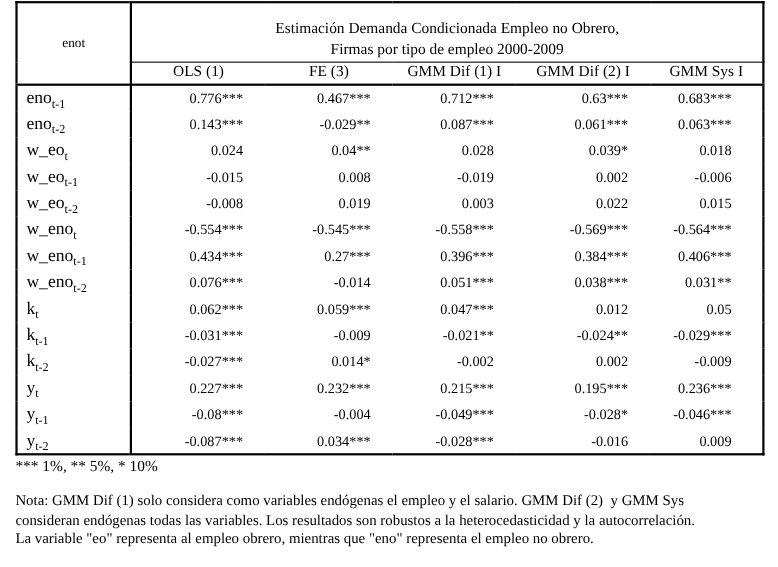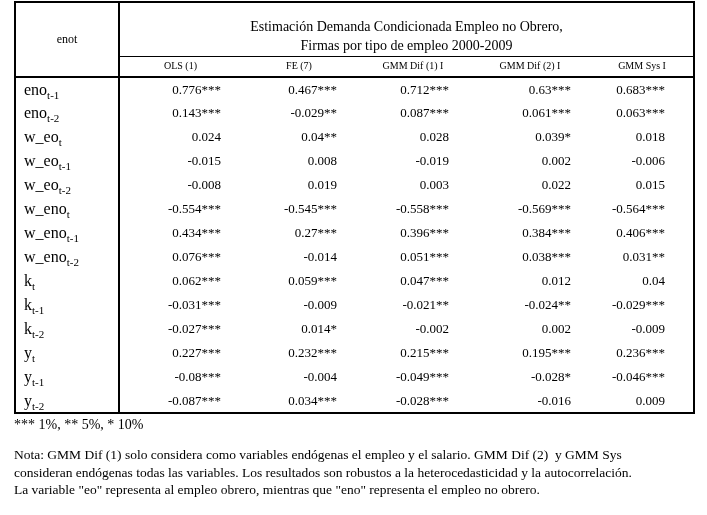--- a/index.html
+++ b/index.html
@@ -39,21 +39,21 @@
     border-bottom: 1px solid #000;
     text-align: center;
     font-size: 14px;
     line-height: 19px;
     padding: 14px 0 1px 0;
     margin-left: 44px;
   }
   tr.colhead-row td {
     border-bottom: 2px solid #000;
     text-align: center;
-    font-size: 10px;
+    font-size: 14px;
     line-height: 16px;
     padding: 1px 0 2px 0;
   }
   tbody td.lbl {
     border-right: 2px solid #000;
     text-align: left;
     padding-left: 8px;
     font-size: 16px;
     height: 24px;
   }
@@ -97,21 +97,21 @@
     <thead>
       <tr>
         <td class="corner" rowspan="2">enot</td>
         <td class="span-title" colspan="5">
           <div>Estimación Demanda Condicionada Empleo no Obrero,</div>
           <div>Firmas por tipo de empleo 2000-2009</div>
         </td>
       </tr>
       <tr class="colhead-row" id="colhead-row">
           <td>OLS (1)</td>
-          <td>FE (7)</td>
+          <td>FE (3)</td>
           <td>GMM Dif (1) I</td>
           <td>GMM Dif (2) I</td>
           <td>GMM Sys I</td>
         </tr>
     </thead>
     <tbody id="table-body">
         <tr>
           <td class="lbl">eno<sub>t-1</sub></td>
           <td class="val">0.776***</td>
           <td class="val">0.467***</td>
@@ -174,21 +174,21 @@
           <td class="val">0.051***</td>
           <td class="val">0.038***</td>
           <td class="val last">0.031**</td>
         </tr>
         <tr>
           <td class="lbl">k<sub>t</sub></td>
           <td class="val">0.062***</td>
           <td class="val">0.059***</td>
           <td class="val">0.047***</td>
           <td class="val">0.012</td>
-          <td class="val last">0.04</td>
+          <td class="val last">0.05</td>
         </tr>
         <tr>
           <td class="lbl">k<sub>t-1</sub></td>
           <td class="val">-0.031***</td>
           <td class="val">-0.009</td>
           <td class="val">-0.021**</td>
           <td class="val">-0.024**</td>
           <td class="val last">-0.029***</td>
         </tr>
         <tr>

